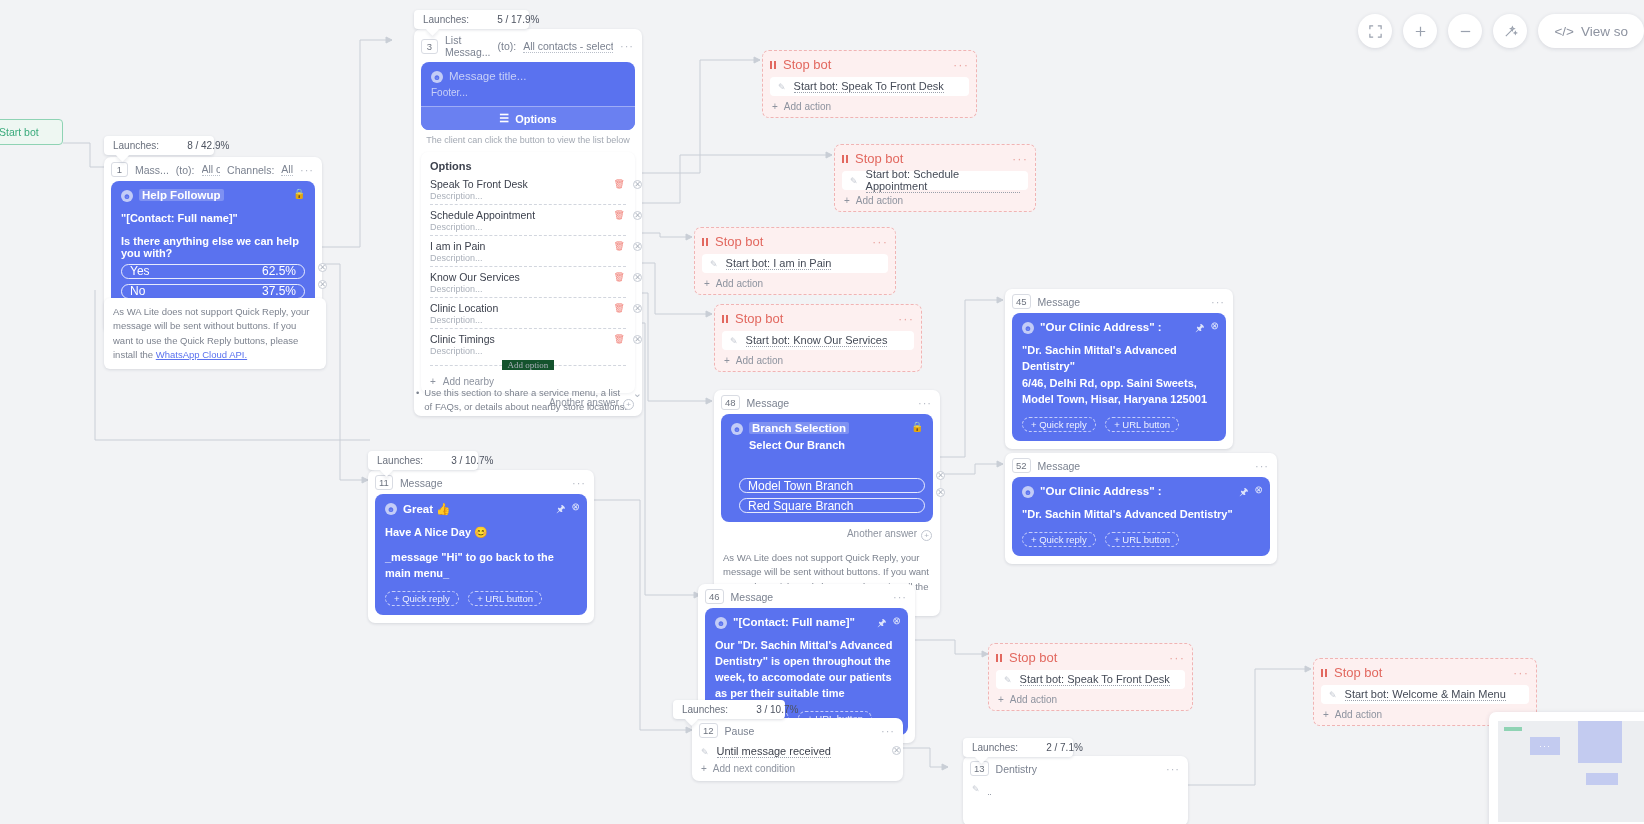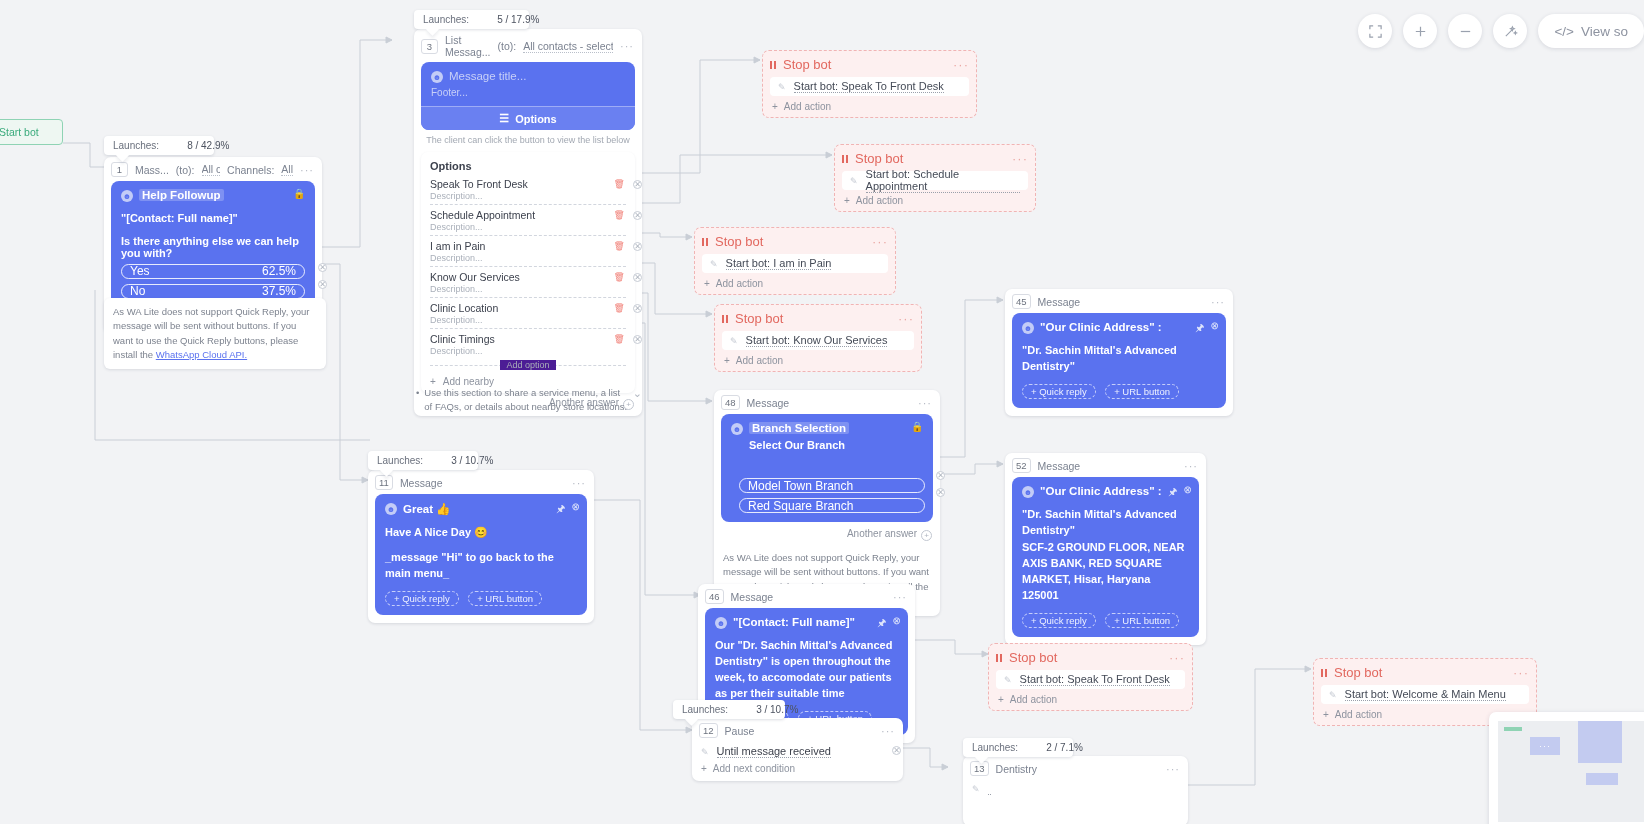--- a/index.html
+++ b/index.html
@@ -94,21 +94,21 @@
   .list-title { font-size:11px; font-weight:bold; color:#3c414d; margin-bottom:4px;}
   .opt { padding:2px 0 2px 0; position:relative; }
   .opt-name { font-size:10.5px; color:#3c414d; }
   .opt-desc { font-size:9px; color:#aab0ba; margin-top:1px; }
   .opt-sep { border-top:1px dashed #d2d6de; margin-top:3px; }
   .opt-ico { position:absolute; right:-16px; top:3px; display:flex; gap:8px; align-items:center;}
   .trash { color:#f07b72; font-size:9px; }
   .xdot { width:9px; height:9px; border-radius:50%; border:1px solid #c6cbd4; background:#fff; color:#b0b6c0;
           font-size:8px; line-height:7px; text-align:center;}
   .addopt { text-align:center; font-size:9px; color:#a9aeb8; position:relative; margin-top:2px;}
-  .addopt span { background:#4c1d95; padding:0 6px; position:relative; z-index:2;}
+  .addopt span { background:#14532d; padding:0 6px; position:relative; z-index:2;font-family:Liberation Serif, serif;}
   .addopt:before{content:""; position:absolute; left:0; right:0; top:50%; border-top:1px dashed #d2d6de;}
   .addsection { display:flex; align-items:center; gap:7px; font-size:10px; color:#8d939f; margin-top:6px; }
   .options-bar { background:#6a80f1; border-top:1px solid rgba(255,255,255,.35); margin:8px -10px -9px -10px;
                  border-radius:0 0 8px 8px; height:24px; display:flex; align-items:center; justify-content:center;
                  gap:6px; font-size:11px; font-weight:bold; }
   .hint-c { text-align:center; font-size:9px; color:#a2a8b2; padding:5px 0 2px; }
   .tipbox { position:absolute; font-size:9.5px; color:#7d838f; line-height:1.45; display:flex; gap:5px; }
   .chev { margin-left:auto; color:#b0b6c0; font-size:11px; }
 
   
@@ -469,46 +469,46 @@
       <div class="bubble">
         <div class="icons-tr">
           <span>🖈</span>
           <span>⊗</span>
         </div>
         <div class="bubble-title">
           <span class="av">☻</span>
           <span>"Our Clinic Address" :</span>
         </div>
         <div class="bubble-body">"Dr. Sachin Mittal's Advanced Dentistry"</div>
+        <div class="bubble-body" style="margin-top:1px;">6/46, Delhi Rd, opp. Saini Sweets, Model Town, Hisar, Haryana 125001</div>
         <div style="margin-top:6px;">
           <span class="addbtn">+&nbsp;<span>Quick reply</span></span>
           <span class="addbtn">+&nbsp;<span>URL button</span></span>
         </div>
       </div>
     </div>
   </div>
 
-  <div class="node" style="left:1005px; top:453px; width:201px;">
+  <div class="node" style="left:1005px; top:453px; width:272px;">
     <div class="node-head">
       <span class="num">52</span>
       <span class="head-label">Message</span>
       <span class="dots">···</span>
     </div>
     <div style="padding:0 7px 8px 7px;">
       <div class="bubble">
         <div class="icons-tr">
           <span>🖈</span>
           <span>⊗</span>
         </div>
         <div class="bubble-title">
           <span class="av">☻</span>
           <span>"Our Clinic Address" :</span>
         </div>
         <div class="bubble-body">"Dr. Sachin Mittal's Advanced Dentistry"</div>
-        <div class="bubble-body" style="margin-top:1px;">SCF-2 GROUND FLOOR, NEAR AXIS BANK, RED SQUARE MARKET, Hisar, Haryana 125001</div>
         <div style="margin-top:6px;">
           <span class="addbtn">+&nbsp;<span>Quick reply</span></span>
           <span class="addbtn">+&nbsp;<span>URL button</span></span>
         </div>
       </div>
     </div>
   </div>
 
   <div class="launches" style="left:368px; top:451px; width:110px;">
     <span class="lk">Launches:</span>

